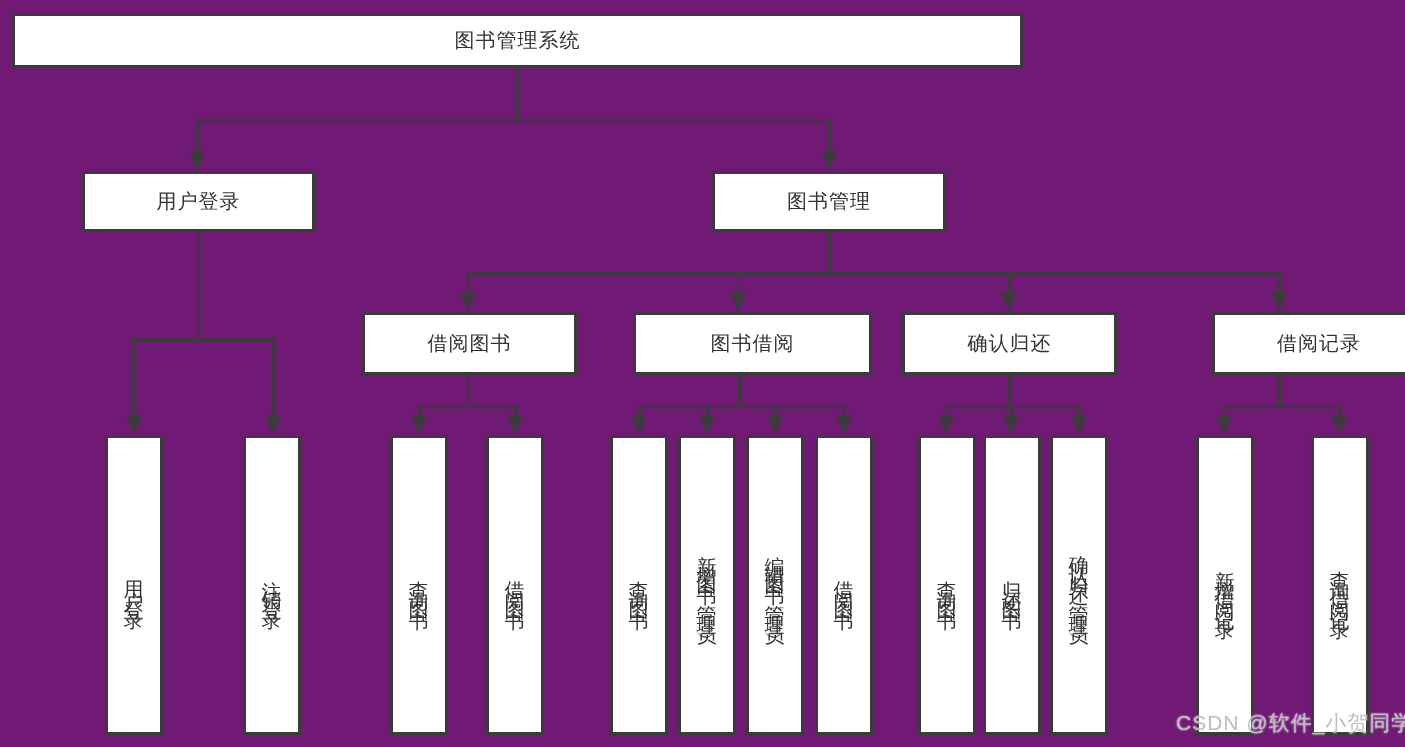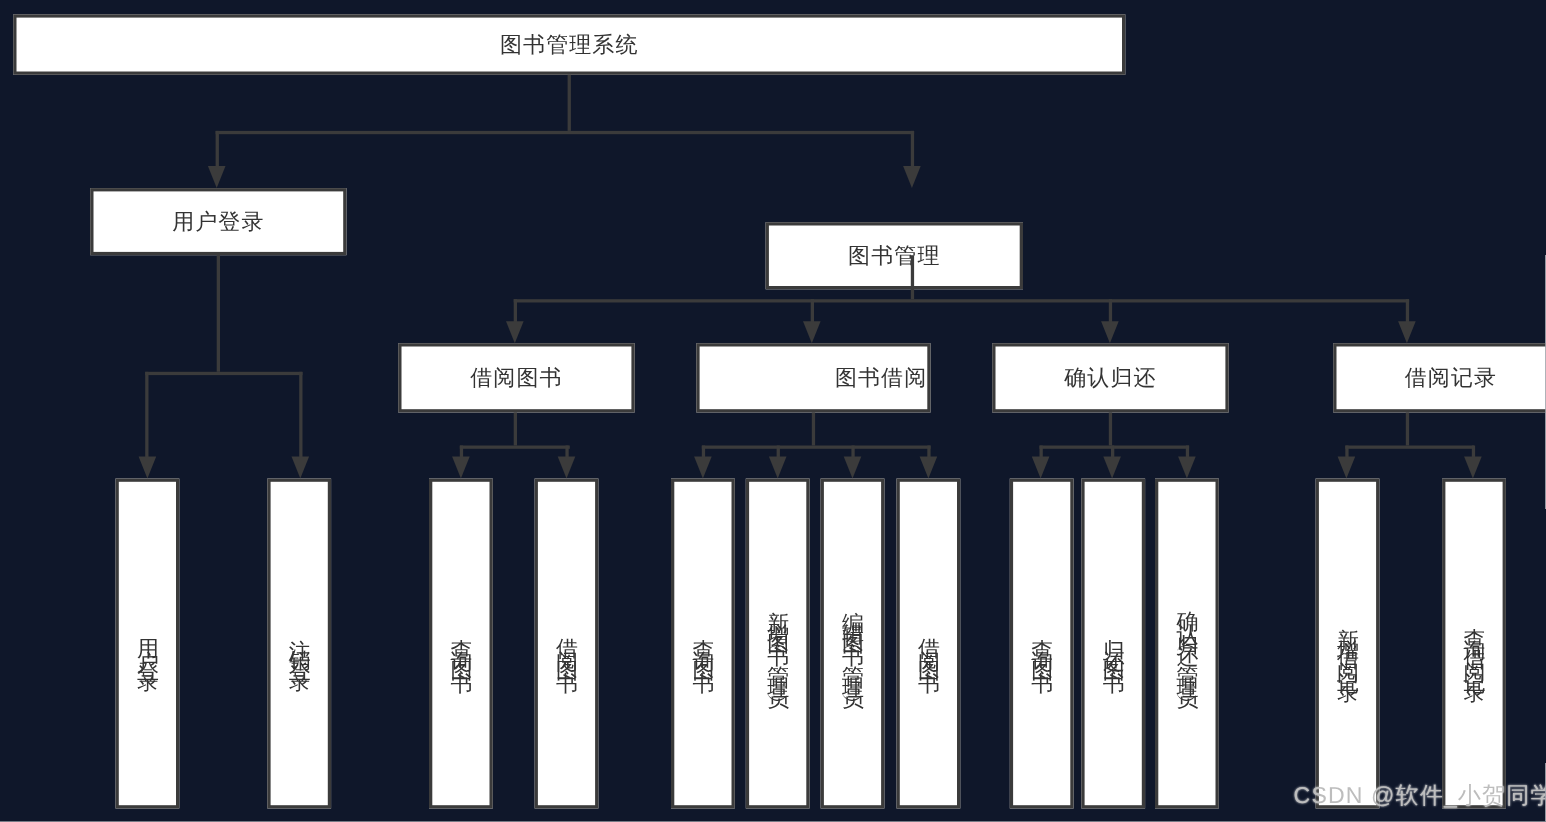--- a/index.html
+++ b/index.html
@@ -5,21 +5,21 @@
   html, body {
     margin: 0;
     padding: 0;
     background: #ffffff;
     font-family: "Liberation Sans", "DejaVu Sans", sans-serif;
   }
   #canvas {
     position: relative;
     width: 1405px;
     height: 747px;
-    background: #0f172a;
+    background: #701a75;
     overflow: hidden;
   }
   .box {
     position: absolute;
     box-sizing: border-box;
     border: 3px solid #3b3b3b;
     background: #ffffff;
     display: flex;
     align-items: center;
     justify-content: center;
@@ -67,28 +67,28 @@
 
 <div id="canvas">
 
   <div class="box" style="left:12px; top:13px; width:1011px; height:55px;">
     <span>图书管理系统</span>
   </div>
 
   <div class="box" style="left:82px; top:171px; width:233px; height:61px;">
     <span>用户登录</span>
   </div>
-  <div class="box" style="left:696px; top:171px; width:234px; height:61px;margin-top:31px;">
+  <div class="box" style="left:712px; top:171px; width:234px; height:61px;">
     <span>图书管理</span>
   </div>
 
   <div class="box" style="left:362px; top:312px; width:215px; height:63px;">
     <span>借阅图书</span>
   </div>
-  <div class="box" style="left:633px; top:312px; width:213px; height:63px;justify-content:flex-end;">
+  <div class="box" style="left:633px; top:312px; width:239px; height:63px;">
     <span>图书借阅</span>
   </div>
   <div class="box" style="left:902px; top:312px; width:215px; height:63px;">
     <span>确认归还</span>
   </div>
   <div class="box" style="left:1172px; top:312px; width:214px; height:63px;margin-left:40px;">
     <span>借阅记录</span>
   </div>
 
   <div class="box leaf" style="left:105px;">

